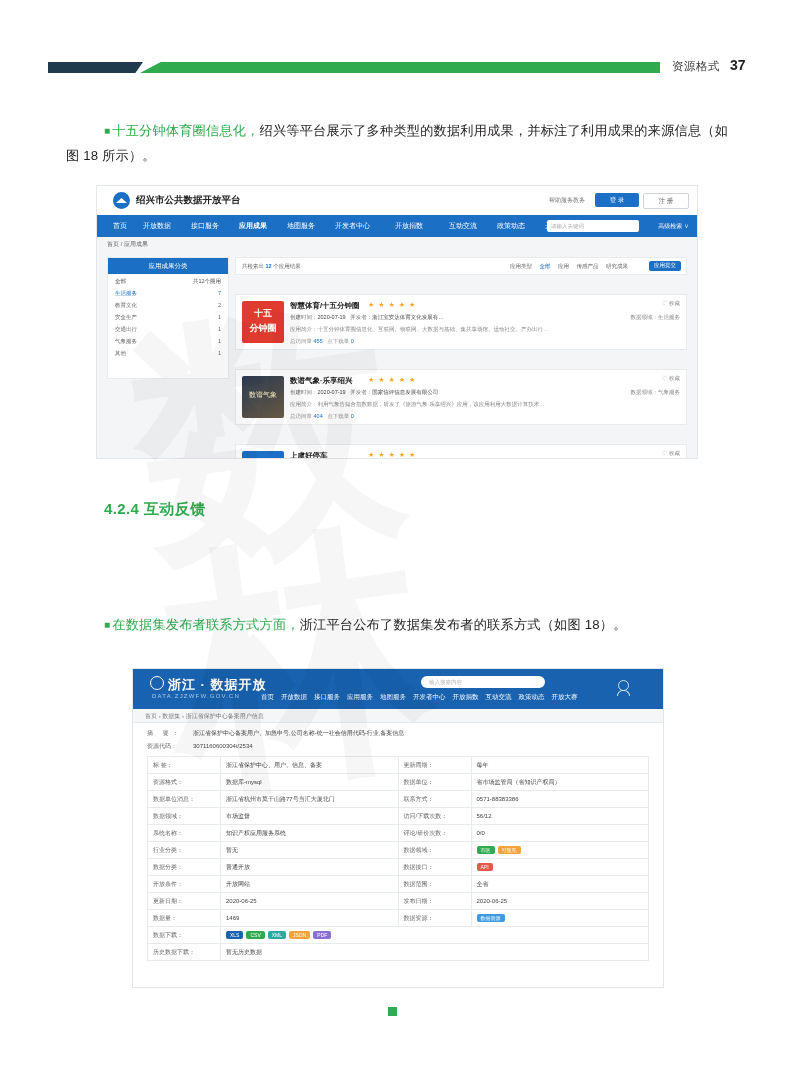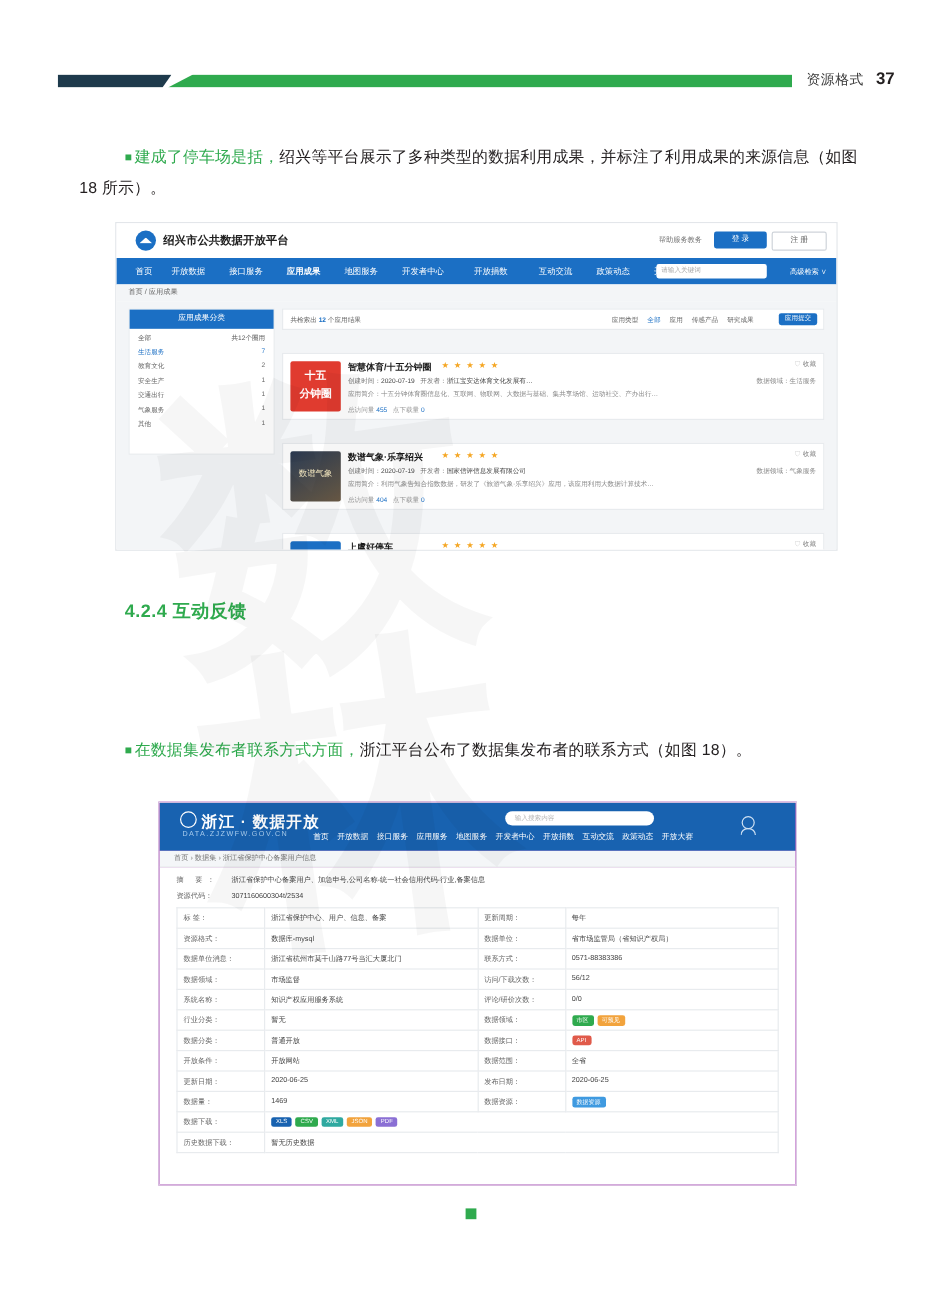--- a/index.html
+++ b/index.html
@@ -473,21 +473,21 @@
   <div class="header">
     <div class="bar-dark"></div>
     <div class="bar-green"></div>
     <div class="h-title">资源格式</div>
     <div class="h-page">37</div>
   </div>
 
   <div class="watermark">数林</div>
 
   <div class="para p1">
-    <span style="display:inline-block;width:38px"></span><span class="marker">■</span><span class="green-text">建成了停车场是括，</span><span>绍兴等平台展示了多种类型的数据利用成果，并标注了利用成果的来源信息（如图 18 所示）。</span>
+    <span style="display:inline-block;width:38px"></span><span class="marker">■</span><span class="green-text">十五分钟体育圈信息化，</span><span>绍兴等平台展示了多种类型的数据利用成果，并标注了利用成果的来源信息（如图 18 所示）。</span>
   </div>
 
   <div class="fig18">
 
     <div class="sx-top">
       <div class="sx-logo-ic"></div>
       <div class="sx-logo-tx">绍兴市公共数据开放平台</div>
       <div class="sx-top-links">帮助服务教务</div>
       <div class="sx-btn-login">登 录</div>
       <div class="sx-btn-reg">注 册</div>

